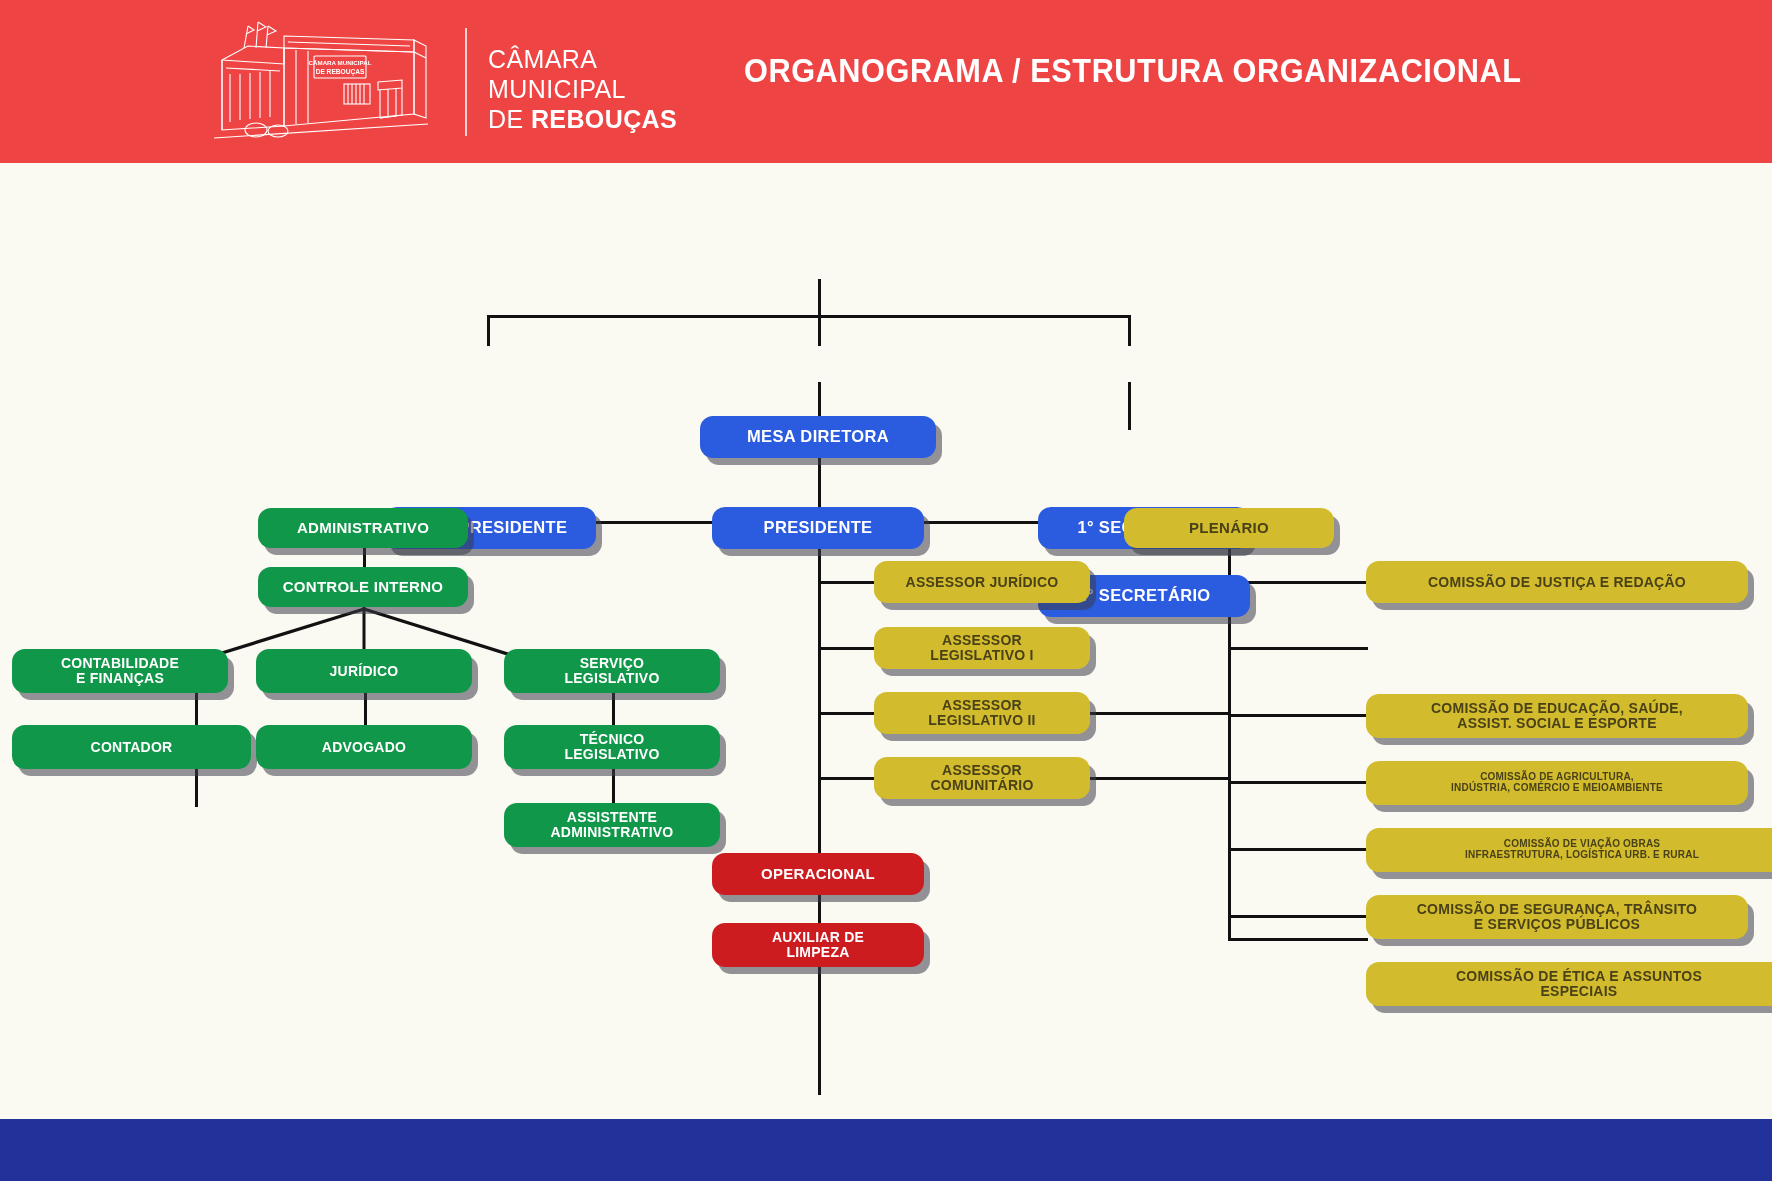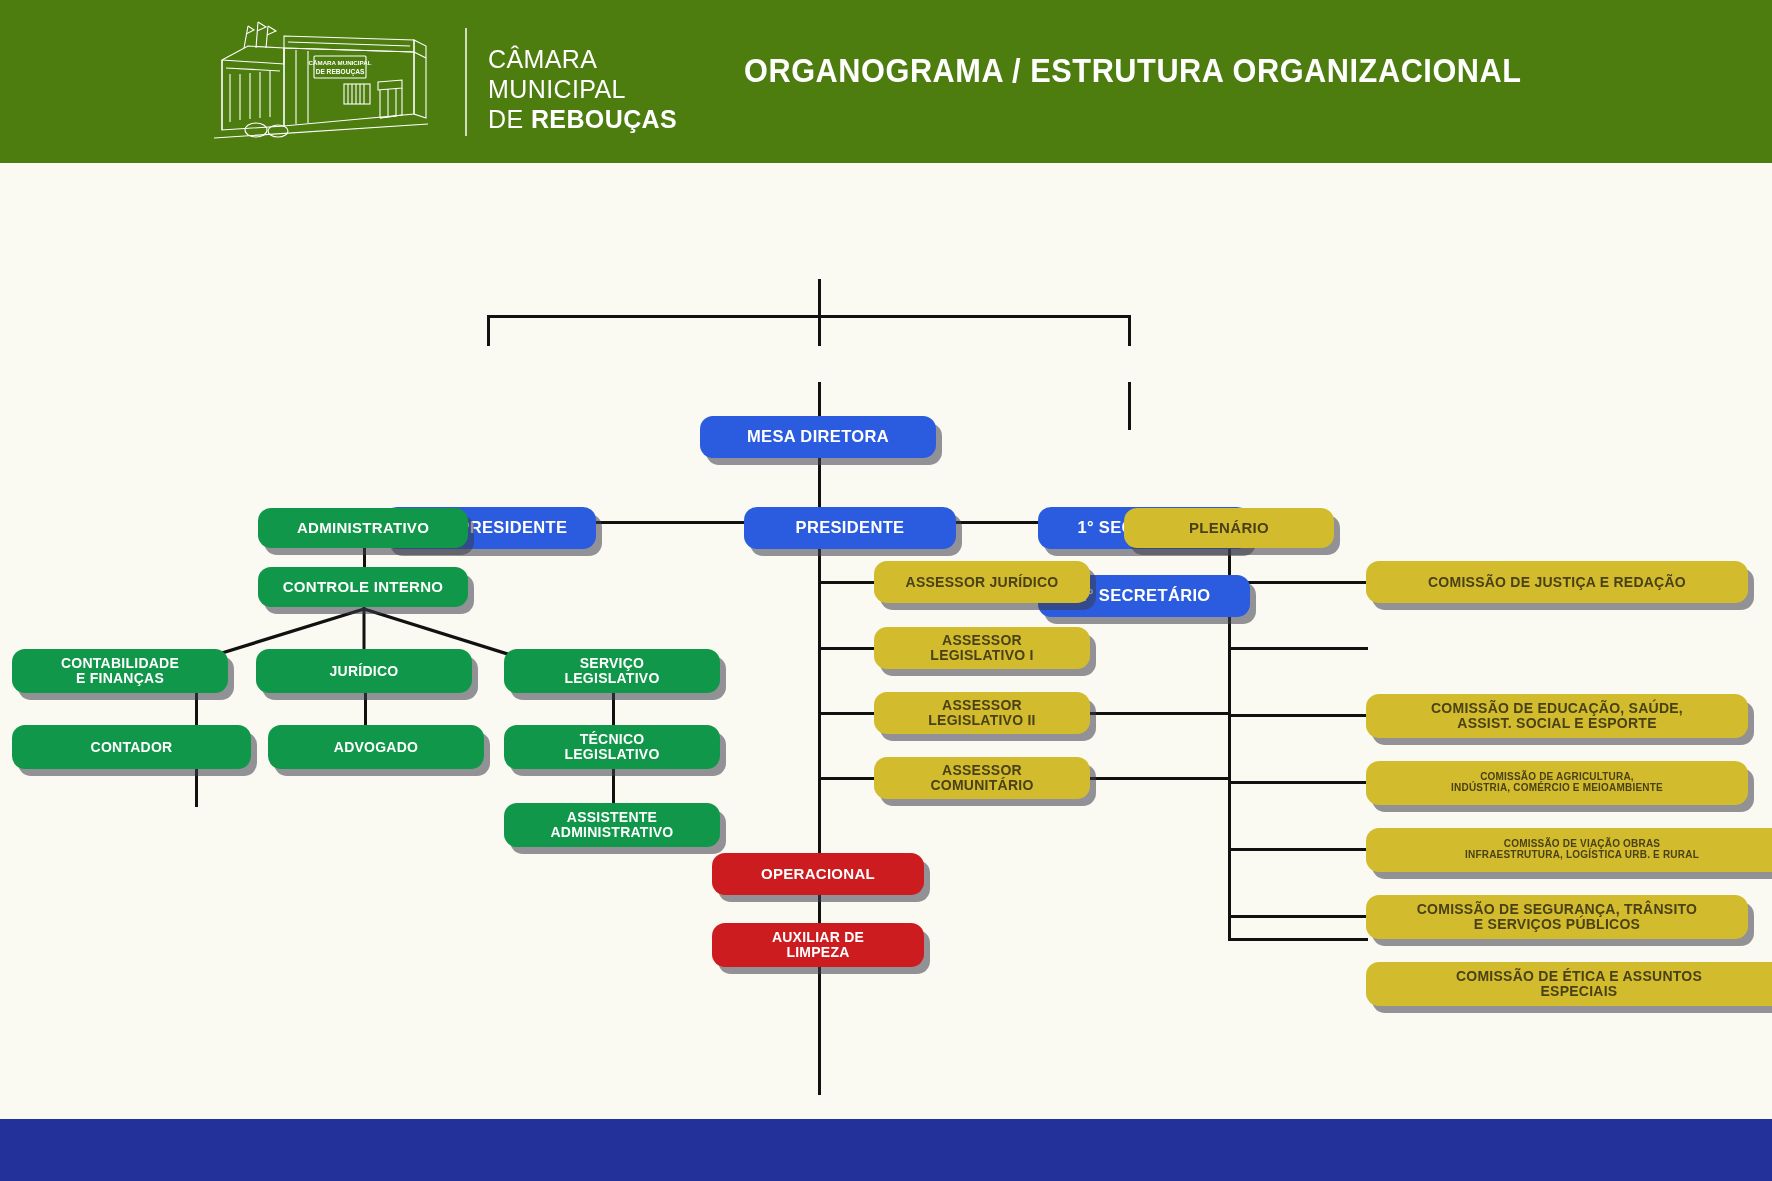--- a/index.html
+++ b/index.html
@@ -7,21 +7,21 @@
     width: 1772px; height: 1181px;
     background: #FBFAF2;
     font-family: "Liberation Sans", sans-serif;
     overflow: hidden;
   }
   #root { position: relative; width: 1772px; height: 1181px; background: #FBFAF2; }
 
   
   .header {
     position: absolute; left: 0; top: 0; width: 1772px; height: 163px;
-    background: #4d7c0f;
+    background: #ef4444;
     display: flex; align-items: center;
   }
   .logo-wrap { position: absolute; left: 196px; top: 18px; width: 240px; height: 128px; }
   .logo-wrap svg { display: block; }
   .logo-divider {
     position: absolute; left: 465px; top: 28px; width: 2px; height: 108px;
     background: rgba(255,255,255,0.75);
   }
   .logo-text {
     position: absolute; left: 488px; top: 44px;
@@ -180,38 +180,38 @@
     <div class="ln h" style="left:1228px; top:551px; width:140px;"></div>
     <div class="ln h" style="left:1228px; top:618px; width:140px;"></div>
     <div class="ln h" style="left:1228px; top:685px; width:140px;"></div>
     <div class="ln h" style="left:1228px; top:752px; width:140px;"></div>
     <div class="ln h" style="left:1228px; top:775px; width:140px;"></div>
 
     <div class="node blue fs16" style="left:700px; top:256px; width:236px; height:42px; top:253px;">MESA DIRETORA</div>
 
     <div class="node blue fs16" style="left:384px; top:344px; width:212px; height:42px;">VICE-PRESIDENTE</div>
 
-    <div class="node blue fs16" style="left:712px; top:344px; width:212px; height:42px;margin-left:32px;">PRESIDENTE</div>
+    <div class="node blue fs16" style="left:712px; top:344px; width:212px; height:42px;">PRESIDENTE</div>
 
     <div class="node blue fs16" style="left:1038px; top:344px; width:212px; height:42px;">1° SECRETÁRIO</div>
 
     <div class="node blue fs16" style="left:1038px; top:412px; width:212px; height:42px;">2° SECRETÁRIO</div>
 
     <div class="node green fs15" style="left:258px; top:344px; width:210px; height:40px; top:345px;">ADMINISTRATIVO</div>
 
     <div class="node green fs15" style="left:258px; top:404px; width:210px; height:40px;">CONTROLE INTERNO</div>
 
     <div class="node green fs14" style="left:12px; top:486px; width:216px; height:44px; white-space:pre-line;">CONTABILIDADE
 E FINANÇAS</div>
 
     <div class="node green fs14" style="left:12px; top:562px; width:239px; height:44px;">CONTADOR</div>
 
     <div class="node green fs14" style="left:256px; top:486px; width:216px; height:44px;">JURÍDICO</div>
 
-    <div class="node green fs14" style="left:268px; top:562px; width:216px; height:44px;">ADVOGADO</div>
+    <div class="node green fs14" style="left:256px; top:562px; width:216px; height:44px;">ADVOGADO</div>
 
     <div class="node green fs14" style="left:504px; top:486px; width:216px; height:44px; white-space:pre-line;">SERVIÇO
 LEGISLATIVO</div>
 
     <div class="node green fs14" style="left:504px; top:562px; width:216px; height:44px; white-space:pre-line;">TÉCNICO
 LEGISLATIVO</div>
 
     <div class="node green fs14" style="left:504px; top:640px; width:216px; height:44px; white-space:pre-line;">ASSISTENTE
 ADMINISTRATIVO</div>
 

